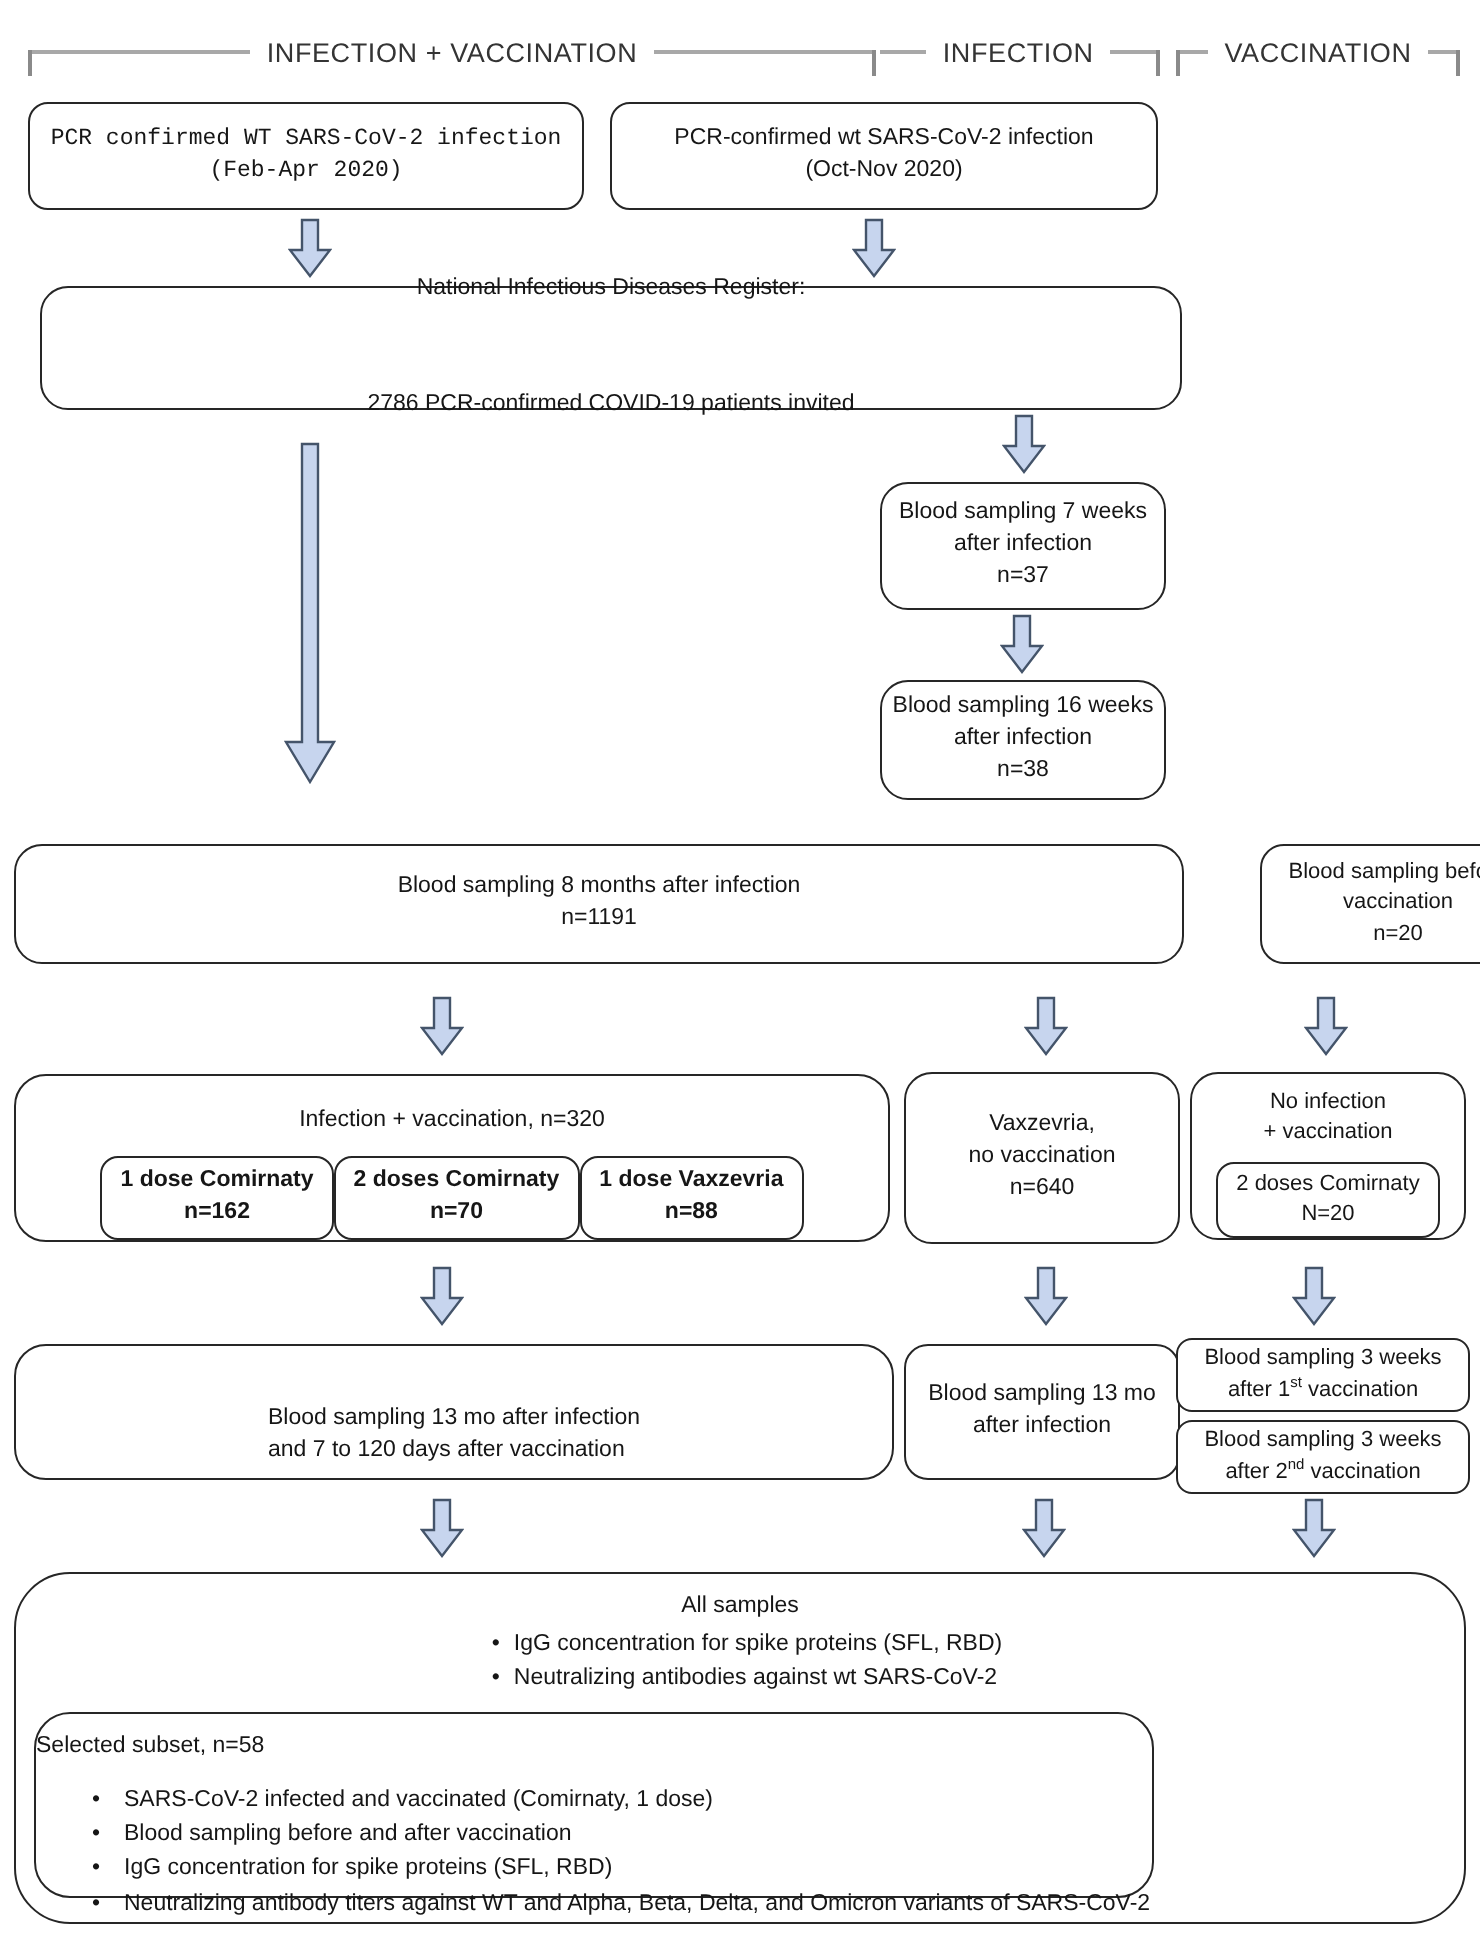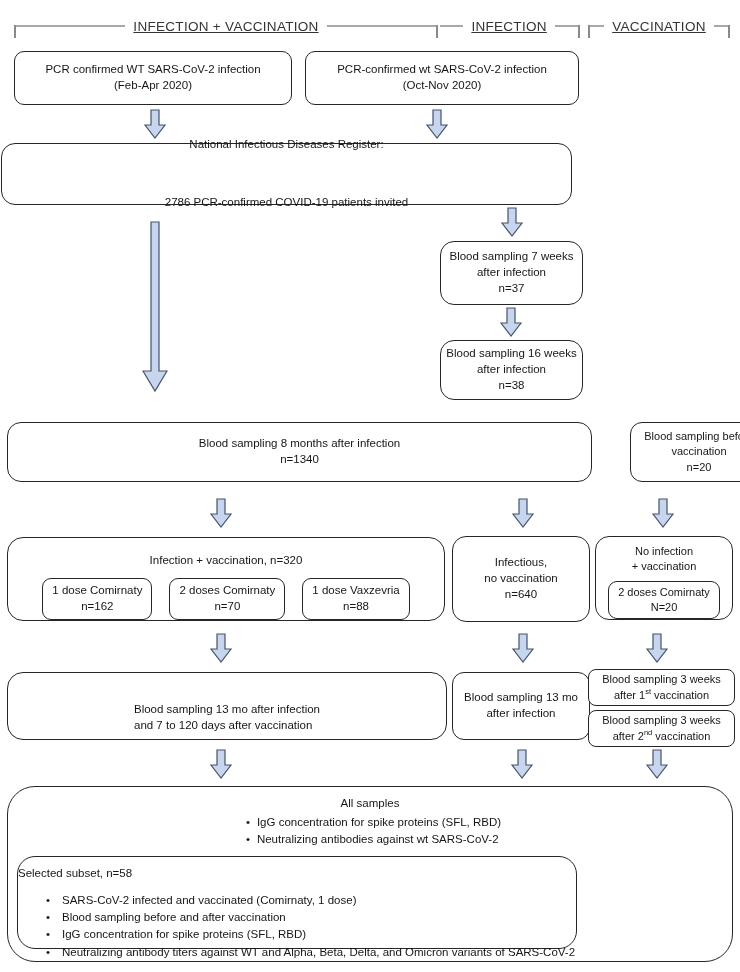--- a/index.html
+++ b/index.html
@@ -10,36 +10,36 @@
     --header-tick:#8a8a8a;
   }
   html,body{margin:0;padding:0;background:#fff;}
   #canvas{
     position:relative;width:740px;height:972px;background:#ffffff;
     font-family:"Liberation Sans","DejaVu Sans",sans-serif;color:#161616;
     overflow:hidden;
   }
   
   .hdr{position:absolute;top:13px;height:26px;display:flex;align-items:center;
-       font-size:13.5px;color:#343434;letter-spacing:.3px;white-space:nowrap;text-decoration:underline;}
+       font-size:13.5px;color:#343434;letter-spacing:.3px;white-space:nowrap;}
   .hdr .ln{flex:1;height:1.2px;background:var(--header-line);}
   .hdr .tick{flex:0 0 1.8px;width:1.8px;height:13px;background:var(--header-tick);
              position:relative;top:5px;}
   .hdr .lbl{padding:0 8px;}
   
   .box{position:absolute;background:#fff;border:1.5px solid var(--box-border);
        display:flex;flex-direction:column;justify-content:center;align-items:center;
        text-align:center;font-size:11.5px;line-height:1.38;}
   .r10{border-radius:10px}.r12{border-radius:12px}.r14{border-radius:14px}
   .r8{border-radius:8px}.r16{border-radius:16px}.r28{border-radius:28px}
   .alignleft{align-items:center}
   .alignleft .tblock{text-align:left;margin-top:24px;}
   
   .groupbox{justify-content:flex-end;padding-top:9px;}
-  .dose-row{display:flex;justify-content:center;align-items:stretch;gap:17px;margin-top:9px;}
+  .dose-row{display:flex;justify-content:center;align-items:stretch;margin-top:9px;font-weight:bold;}
   .dose{border:1.4px solid var(--box-border);border-radius:9px;padding:4px 9px;
         display:flex;flex-direction:column;justify-content:center;background:#fff;}
   .subbox{border:1.4px solid var(--box-border);border-radius:9px;padding:3px 9px;
         margin-top:7px;background:#fff;}
   
   .arw{position:absolute;}
   .arw svg{display:block;}
   .arw polygon{fill:var(--arrow-fill);stroke:var(--arrow-stroke);stroke-width:1.2;stroke-linejoin:miter;}
   
   #b-results{justify-content:flex-start;padding-top:9px;}
@@ -72,41 +72,41 @@
     <div class="tick"></div>
   </div>
   <div class="hdr" style="left:588px;width:142px;">
     <div class="tick"></div>
     <div class="ln"></div>
     <span class="lbl">VACCINATION</span>
     <div class="ln"></div>
     <div class="tick"></div>
   </div>
 
-  <div class="box r10" style="left:14px;top:51px;width:276px;height:52px;">
+  <div class="box r10" style="left:14px;top:51px;width:276px;height:52px;font-family:Liberation Mono, monospace;">
     <div>PCR confirmed WT SARS-CoV-2 infection</div>
     <div>(Feb-Apr 2020)</div>
   </div>
   <div class="box r10" style="left:305px;top:51px;width:272px;height:52px;">
     <div>PCR-confirmed wt SARS-CoV-2  infection</div>
     <div>(Oct-Nov 2020)</div>
   </div>
 
   <div class="arw" style="left:144px;top:109px;">
     <svg width="22" height="30" viewBox="0 0 22 30">
         <polygon points="7,1 15,1 15,16 21,16 11,29 1,16 7,16"></polygon>
       </svg>
   </div>
   <div class="arw" style="left:426px;top:109px;">
     <svg width="22" height="30" viewBox="0 0 22 30">
         <polygon points="7,1 15,1 15,16 21,16 11,29 1,16 7,16"></polygon>
       </svg>
   </div>
 
-  <div class="box r14" style="left:1px;top:143px;width:569px;height:60px;gap:42px;">
+  <div class="box r14" style="left:20px;top:143px;width:569px;height:60px;gap:42px;">
     <div>National Infectious Diseases Register:</div>
     <div>2786 PCR-confirmed COVID-19 patients invited</div>
   </div>
 
   <div class="arw" style="left:501px;top:207px;">
     <svg width="22" height="30" viewBox="0 0 22 30">
         <polygon points="7,1 15,1 15,16 21,16 11,29 1,16 7,16"></polygon>
       </svg>
   </div>
   <div class="arw" style="left:142px;top:221px;">
@@ -126,21 +126,21 @@
       </svg>
   </div>
   <div class="box r14" style="left:440px;top:340px;width:141px;height:58px;">
     <div>Blood sampling 16 weeks</div>
     <div>after infection</div>
     <div>n=38</div>
   </div>
 
   <div class="box r14" style="left:7px;top:422px;width:583px;height:58px;">
     <div>Blood sampling 8 months after infection</div>
-    <div>n=1340</div>
+    <div>n=1191</div>
   </div>
   <div class="box r12" style="left:597px;top:422px;width:136px;height:58px;font-size:11px;margin-left:33px;">
     <div>Blood sampling before</div>
     <div>vaccination</div>
     <div>n=20</div>
   </div>
 
   <div class="arw" style="left:210px;top:498px;">
     <svg width="22" height="30" viewBox="0 0 22 30">
         <polygon points="7,1 15,1 15,16 21,16 11,29 1,16 7,16"></polygon>
@@ -168,21 +168,21 @@
         <div>2 doses Comirnaty</div>
         <div>n=70</div>
       </div>
       <div class="dose">
         <div>1 dose Vaxzevria</div>
         <div>n=88</div>
       </div>
     </div>
   </div>
   <div class="box r14" style="left:452px;top:536px;width:136px;height:84px;">
-    <div>Infectious,</div>
+    <div>Vaxzevria,</div>
     <div>no vaccination</div>
     <div>n=640</div>
   </div>
   <div class="box r14" style="left:595px;top:536px;width:138px;height:84px;justify-content:center;padding-top:7px;box-sizing:border-box;font-size:11px;">
     <div>No infection</div>
     <div>+ vaccination</div>
     <div class="subbox">
       <div>2 doses Comirnaty</div>
       <div>N=20</div>
     </div>

